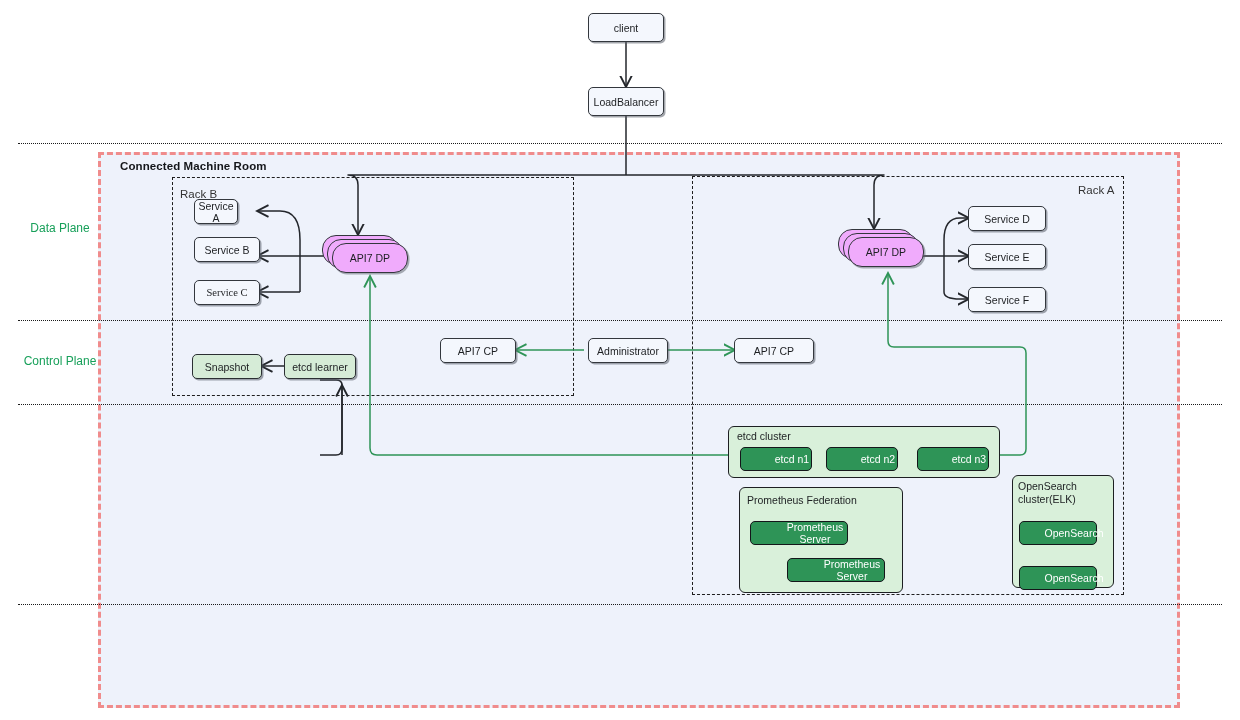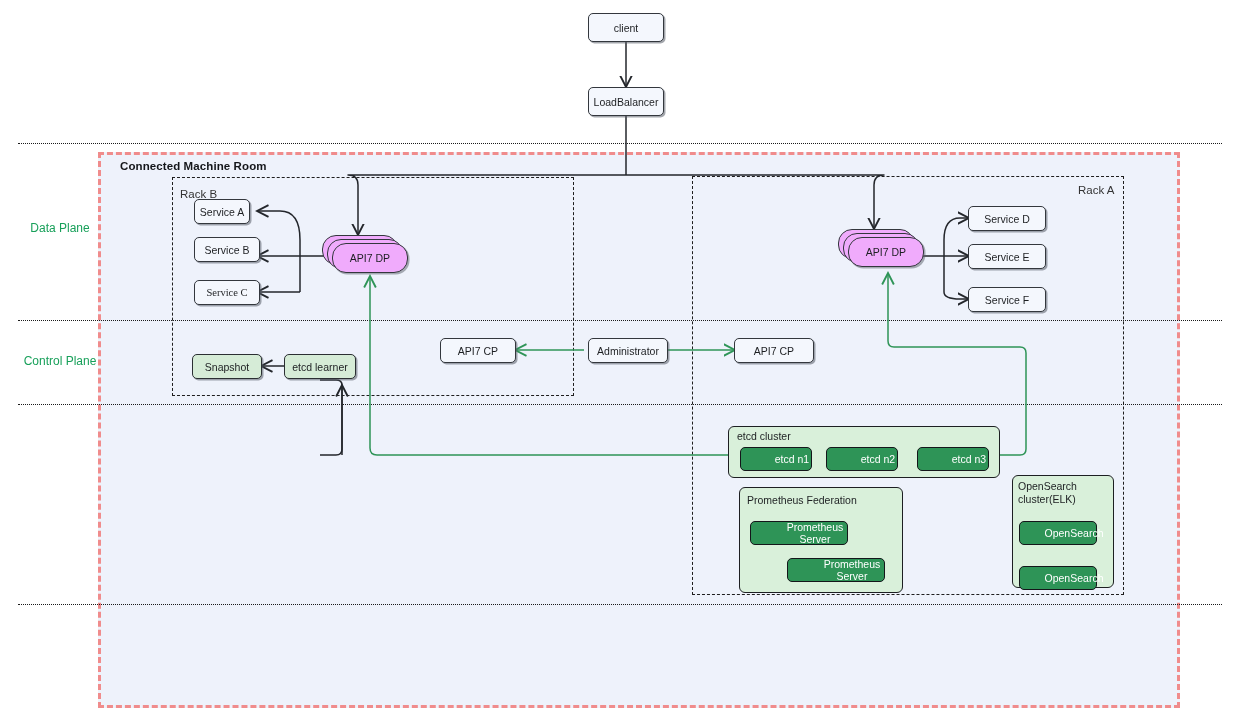--- a/index.html
+++ b/index.html
@@ -119,21 +119,21 @@
 
       <path d="M732,455 L377,455 Q370,455 370,448 L370,277" marker-end="url(#ahG)"></path>
 
       <path d="M995,455 L1020,455 Q1026,455 1026,449 L1026,353 Q1026,347 1020,347 L894,347 Q888,347 888,341 L888,274" marker-end="url(#ahG)"></path>
     </g>
   </svg>
 
   <div class="node" style="left:588px;top:13px;width:76px;height:29px;">client</div>
   <div class="node" style="left:588px;top:87px;width:76px;height:29px;">LoadBalancer</div>
 
-  <div class="node" style="left:194px;top:199px;width:56px;height:25px;">Service A</div>
+  <div class="node" style="left:194px;top:199px;width:44px;height:25px;">Service A</div>
   <div class="node" style="left:194px;top:237px;width:66px;height:25px;">Service B</div>
   <div class="node" style="left:194px;top:280px;width:66px;height:25px;font-family:Liberation Serif, serif;">Service C</div>
 
   <div class="deck" style="left:322px;top:235px;">
     <div class="sheet s1"></div>
     <div class="sheet s2"></div>
     <div class="sheet s3">API7 DP</div>
   </div>
 
   <div class="node lite" style="left:192px;top:354px;width:70px;height:25px;">Snapshot</div>

